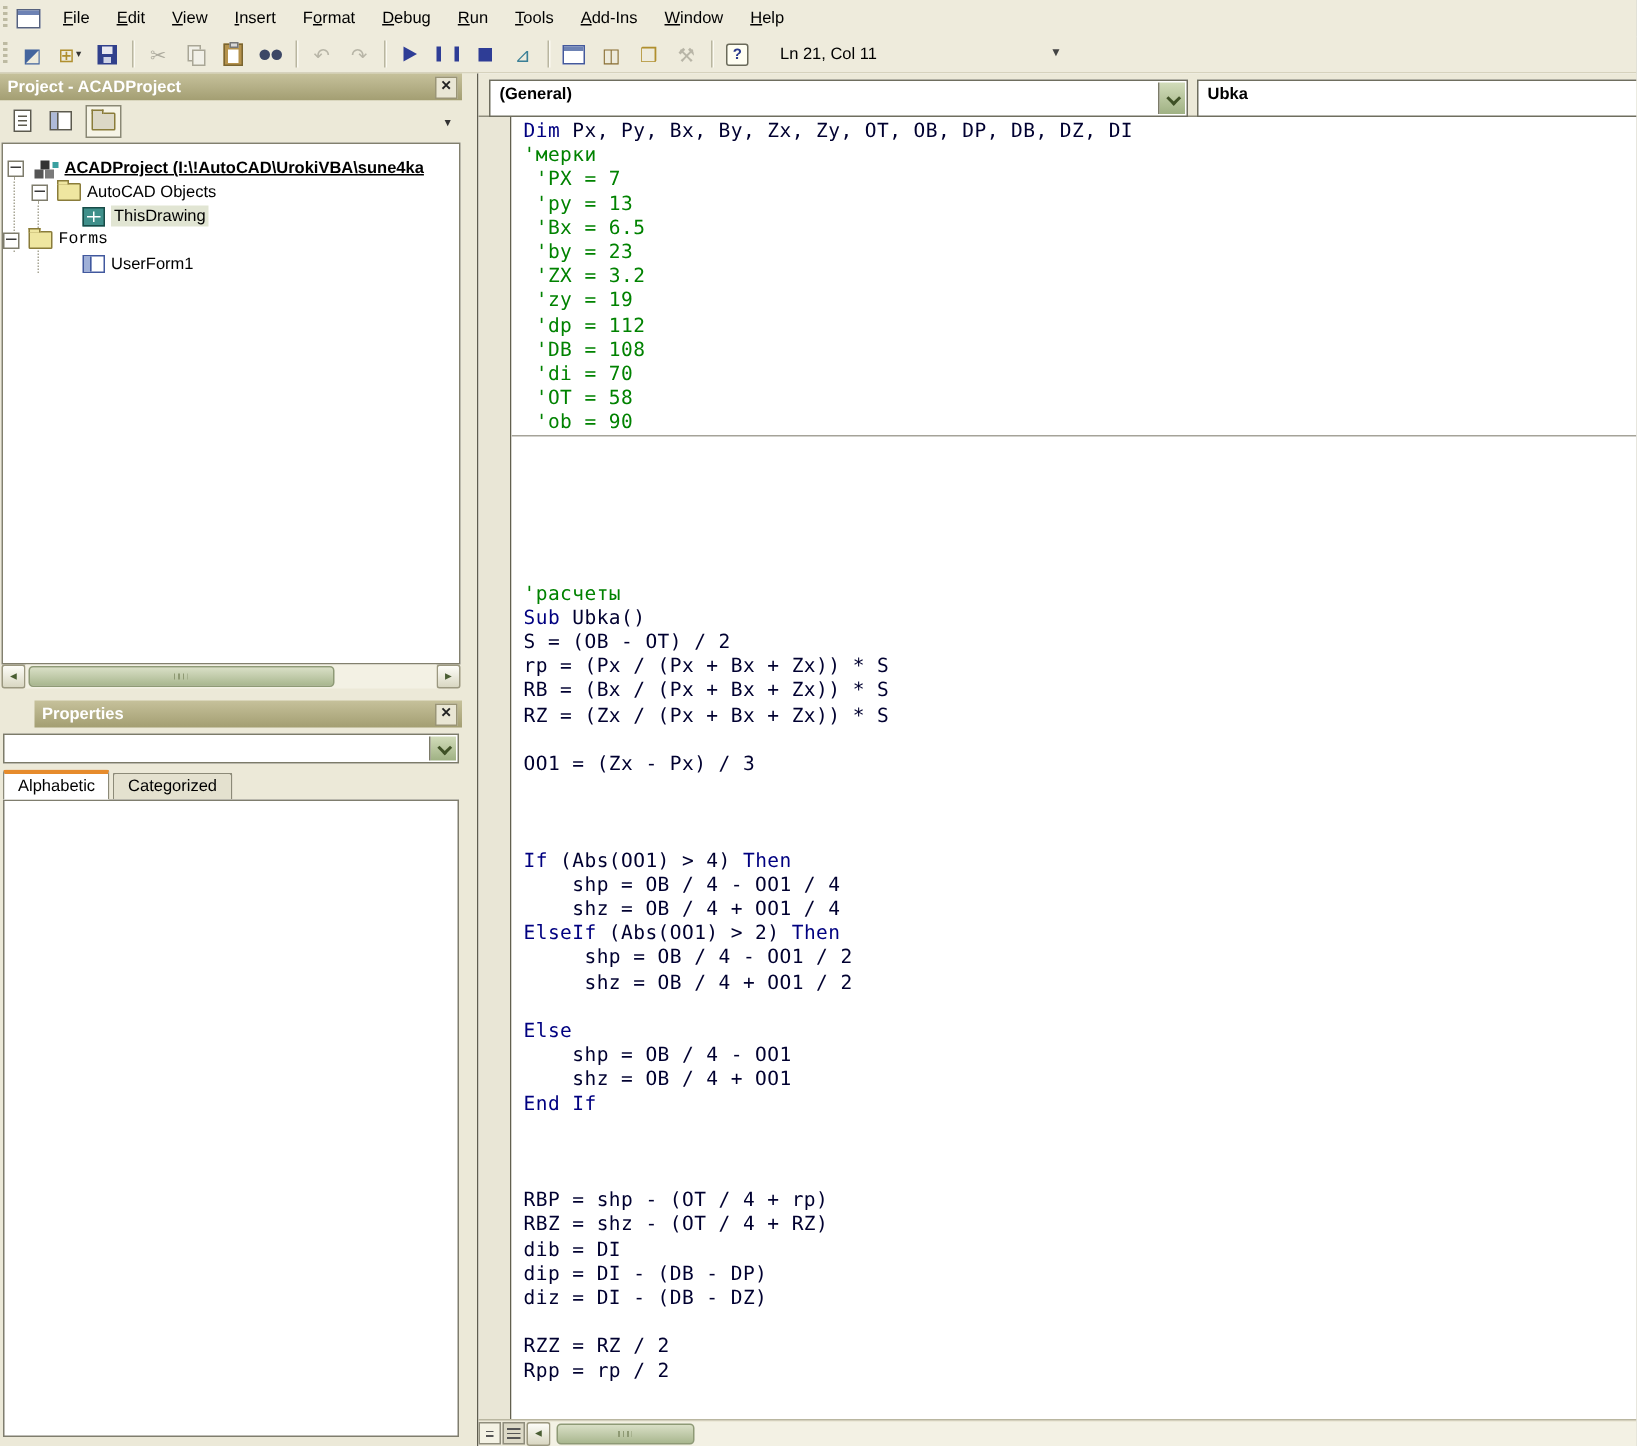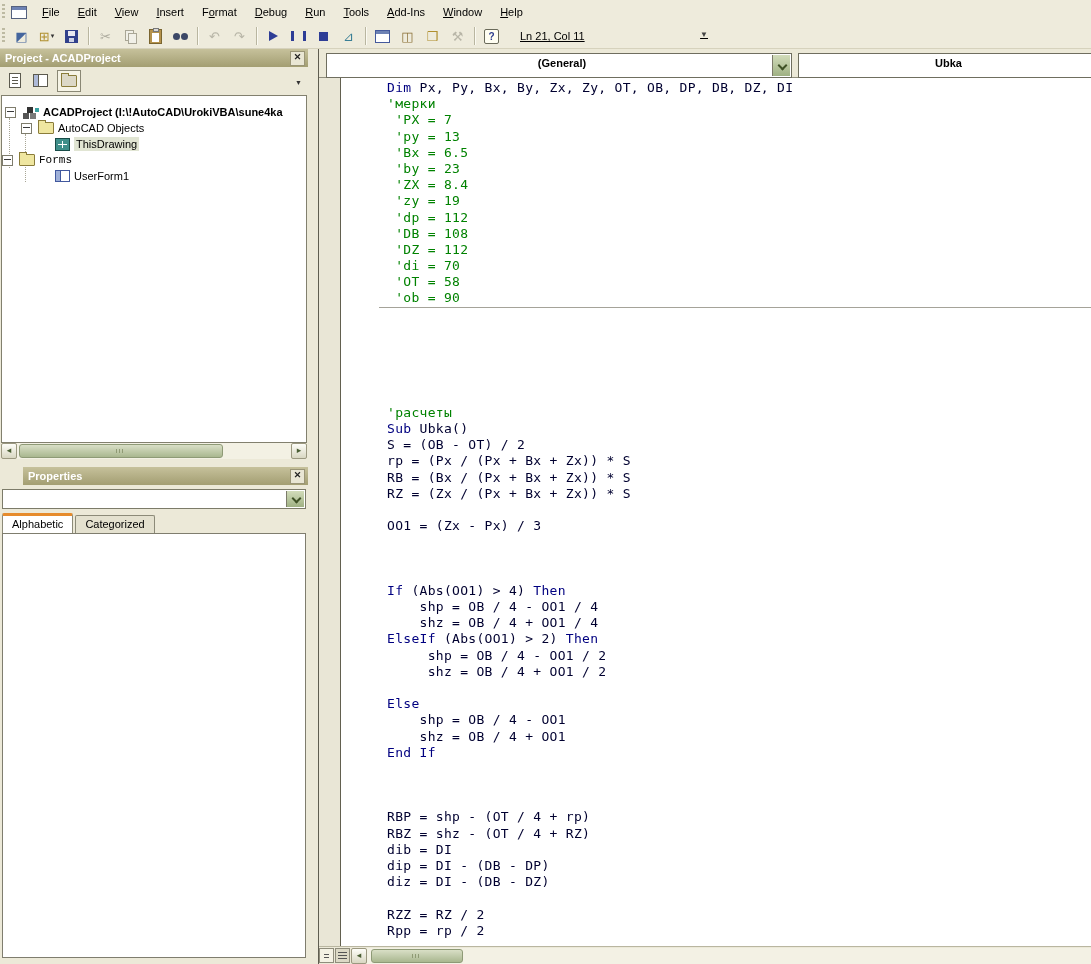--- a/index.html
+++ b/index.html
@@ -15,21 +15,21 @@
   .i-mdi{display:inline-block;width:14px;height:11px;background:#fff;border:1px solid #55617e;
          position:relative;margin:0 6px 0 2px;}
   .i-mdi::before{content:"";position:absolute;left:0;right:0;top:0;height:3px;background:#6d82b4;}
   .menu-item{font-size:11px;padding:4px 9px;}
   .tbtn{width:23px;height:21px;display:inline-flex;align-items:center;justify-content:center;margin:0 1px;}
   .tbtn .glyph{font-size:13px;line-height:13px;}
   .tbtn.dis{opacity:.75;}
   .tsep{width:1px;height:18px;background:#b9b6a0;margin:0 4px;box-shadow:1px 0 0 #fbfaf2;}
   .ddarrow{font-size:7px;color:#333;margin-left:1px;}
   #lncol{margin-left:16px;width:188px;display:flex;justify-content:space-between;align-items:flex-start;
-         font-size:11px;padding-right:4px;text-decoration:underline;}
+         font-size:11px;padding-right:4px;}
   #lncol .dd{font-size:8px;color:#444;}
   
   .ic{display:inline-block;position:relative;}
   .i-floppy{width:13px;height:13px;background:#31408c;}
   .i-floppy::before{content:"";position:absolute;left:3px;top:1px;right:3px;height:5px;background:#e8e8f0;}
   .i-floppy::after{content:"";position:absolute;left:4px;bottom:1px;width:5px;height:4px;background:#cfd3e6;}
   .i-copy{width:12px;height:13px;}
   .i-copy::before{content:"";position:absolute;left:0;top:0;width:7px;height:9px;background:#f2f2ec;border:1px solid #92907f;}
   .i-copy::after{content:"";position:absolute;left:3px;top:3px;width:7px;height:9px;background:#f2f2ec;border:1px solid #92907f;}
   .i-clipboard{width:11px;height:13px;background:#b5924c;border:1px solid #7a6530;}
@@ -106,27 +106,27 @@
         border-right:2px solid #3f5126;border-bottom:2px solid #3f5126;transform:rotate(45deg);}
   #props-tabs{position:absolute;left:2px;top:462px;height:22px;display:flex;align-items:flex-end;}
   .tab{font-size:11px;padding:2px 9px 3px;border:1px solid #8c8a78;border-bottom:none;background:#e4e1cf;
        margin-right:2px;border-radius:2px 2px 0 0;}
   .tab.active{background:#fff;border-top:3px solid #e68b2c;position:relative;z-index:2;}
   #props-content{position:absolute;left:2px;right:2px;top:484px;bottom:6px;background:#fff;border:1px solid #7f7d6e;}
   
   #codewin{position:absolute;left:318px;top:49px;right:0;bottom:0;border-left:1px solid #5f5d50;background:#fff;}
   #combo-bar{position:absolute;left:0;right:0;top:0;height:29px;background:#ece9d8;border-bottom:1px solid #8f8d7c;box-sizing:border-box;}
   .codecombo{position:absolute;top:4px;height:25px;background:#fff;border:1px solid #6f6e5f;box-sizing:border-box;
-             font-weight:bold;font-size:11px;line-height:19px;padding-left:6px;white-space:nowrap;text-align:center;}
+             font-weight:bold;font-size:11px;line-height:19px;padding-left:6px;white-space:nowrap;}
   #obj-combo{left:7px;width:466px;}
   #proc-combo{left:479px;right:-2px;}
   #margin-bar{position:absolute;left:0;top:29px;width:21px;bottom:18px;background:#e9e6d6;border-right:1px solid #62604f;}
   #code-area{position:absolute;left:22px;top:29px;right:0;bottom:18px;background:#fff;overflow:hidden;
              font-family:"DejaVu Sans Mono",monospace;font-size:13px;line-height:16.2px;letter-spacing:.3px;
-             padding:2px 0 0 8px;margin-left:38px;}
+             padding:2px 0 0 8px;}
   .cl{white-space:pre;height:16.2px;}
   .s-k{color:#000080;}
   .s-p{color:#000030;}
   .s-c{color:#008200;}
   .codesep{border-top:1px solid #a5a399;margin-left:-8px;height:0;}
   #code-bottom{position:absolute;left:0;right:0;bottom:0;height:18px;background:#ece9d8;display:flex;align-items:center;border-top:1px solid #b9b6a0;box-sizing:border-box;}
   .vbtn{width:15px;height:15px;background:#f4f2e4;border:1px solid #8f8d7c;box-sizing:border-box;margin-right:1px;position:relative;flex:none;}
   .vbtn.proc::before{content:"";position:absolute;left:4px;right:4px;top:5px;height:5px;
                      background:repeating-linear-gradient(180deg,#555 0 1px,transparent 1px 3px);}
   .vbtn.full::before{content:"";position:absolute;left:2px;right:2px;top:3px;height:9px;
@@ -241,21 +241,21 @@
           <span class="i-formicon"></span>
         </span>
       <span class="ptbtn pressed">
           <span class="i-folder gray"></span>
         </span>
       <span id="proj-overflow">▼</span>
     </div>
     <div id="tree">
       <div class="dotline" style="left:7px;top:22px;height:50px;"></div>
       <div class="dotline" style="left:23px;top:38px;height:48px;"></div>
-      <div class="trow" style="padding-left:3px;">
+      <div class="trow" style="padding-left:3px;text-decoration:underline;">
         <span class="exp"></span>
         <span class="i-project"></span>
         <span class="lbl b">ACADProject (I:\!AutoCAD\UrokiVBA\sune4ka</span>
       </div>
       <div class="trow" style="padding-left:19px;">
         <span class="exp"></span>
         <span class="i-folder" style="margin-left:6px;"></span>
         <span class="lbl">AutoCAD Objects</span>
       </div>
       <div class="trow" style="padding-left:53px;">
@@ -313,25 +313,24 @@
     </div>
     <div id="margin-bar"></div>
     <div id="code-area">
       <div id="code-declarations">
           <div class="cl"><span class="s-k">Dim</span><span class="s-p"> Px, Py, Bx, By, Zx, Zy, OT, OB, DP, DB, DZ, DI</span></div>
           <div class="cl"><span class="s-c">'мерки</span></div>
           <div class="cl"><span class="s-c"> 'PX = 7</span></div>
           <div class="cl"><span class="s-c"> 'py = 13</span></div>
           <div class="cl"><span class="s-c"> 'Bx = 6.5</span></div>
           <div class="cl"><span class="s-c"> 'by = 23</span></div>
-          <div class="cl"><span class="s-c"> 'ZX = 8.4</span></div>
+          <div class="cl"><span class="s-c"> 'ZX = 3.2</span></div>
           <div class="cl"><span class="s-c"> 'zy = 19</span></div>
           <div class="cl"><span class="s-c"> 'dp = 112</span></div>
           <div class="cl"><span class="s-c"> 'DB = 108</span></div>
-          <div class="cl"><span class="s-c"> 'DZ = 112</span></div>
           <div class="cl"><span class="s-c"> 'di = 70</span></div>
           <div class="cl"><span class="s-c"> 'OT = 58</span></div>
           <div class="cl"><span class="s-c"> 'ob = 90</span></div>
         </div>
       <div class="codesep"></div>
       <div id="code-body">
           <div class="cl">&nbsp;</div>
           <div class="cl">&nbsp;</div>
           <div class="cl">&nbsp;</div>
           <div class="cl">&nbsp;</div>

